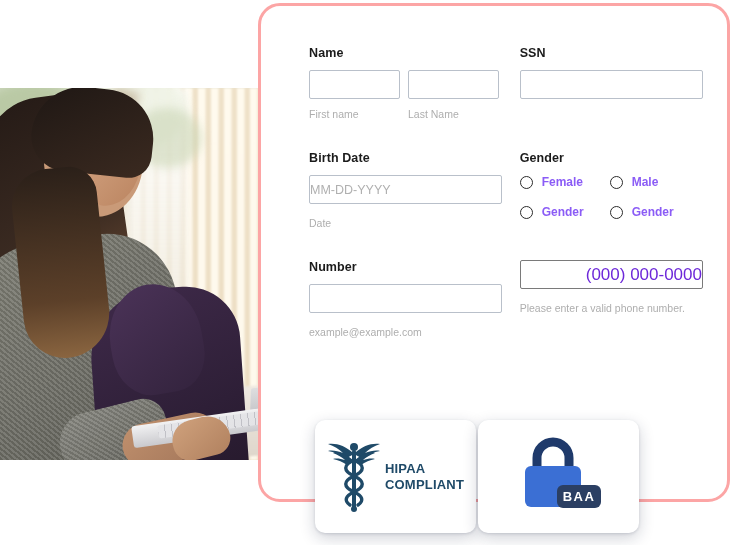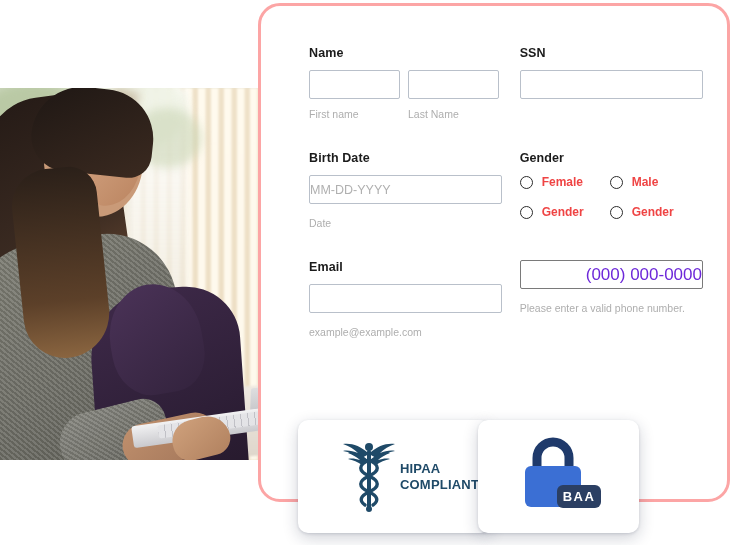--- a/index.html
+++ b/index.html
@@ -190,34 +190,34 @@
   .radio-grid {
     display: grid; grid-template-columns: 90px 90px;
     row-gap: 16px; margin-top: 4px;
   }
   .radio-item { display: flex; align-items: center; }
   .radio-dot {
     width: 13px; height: 13px; border: 1.6px solid #2b2b2b;
     border-radius: 50%; box-sizing: border-box; flex: none;
   }
   .radio-text {
-    font-size: 12px; font-weight: bold; color: #ef4444; margin-left: 9px;
+    font-size: 12px; font-weight: bold; color: #8b5cf6; margin-left: 9px;
   }
 
   .sec-gap { height: 30px; }
 
   
   .badge {
     position: absolute; top: 420px;
     width: 161px; height: 113px;
     background: #ffffff; border-radius: 10px;
     box-shadow: 0 5px 16px rgba(20,30,60,0.20), 0 1px 3px rgba(20,30,60,.14);
     display: flex; align-items: center; justify-content: center;
   }
-  #badge-hipaa { left: 298px; padding-left: 32px; }
+  #badge-hipaa { left: 315px; }
   #badge-baa   { left: 478px; }
   .badge-inner { display:flex; align-items:center; }
   .hipaa-text {
     margin-left: 4px; color: #1f4a68;
     font-size: 13px; font-weight: bold; line-height: 1.16;
     letter-spacing: .2px;
   }
 </style>
 </head>
 <body>
@@ -309,21 +309,21 @@
               <span class="radio-text">Gender</span>
             </label>
           </div>
         </div>
       </div>
 
       <div class="sec-gap"></div>
 
       <div class="row">
         <div class="col-left">
-          <div class="field-label">Email</div>
+          <div class="field-label">Number</div>
           <input class="inp" type="text" placeholder="" style="">
           <div class="hint">example@example.com</div>
         </div>
 
         <div class="col-right">
           <input class="inp filled" type="text" value="(000) 000-0000" style="">
           <div class="hint">Please enter a valid phone number.</div>
         </div>
       </div>
 

